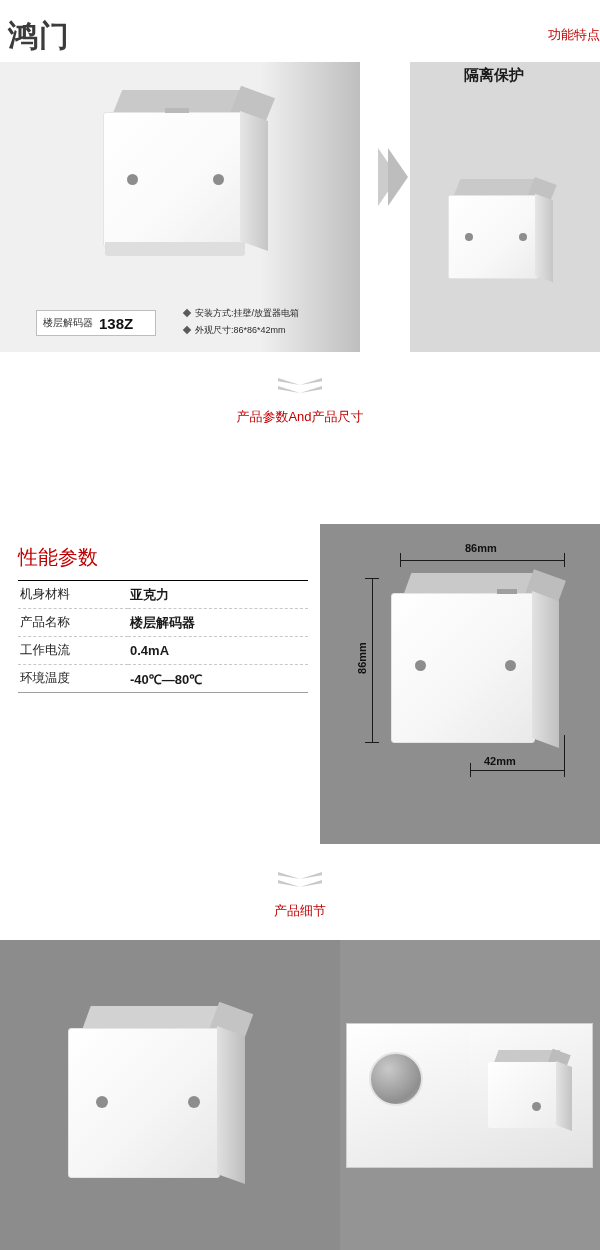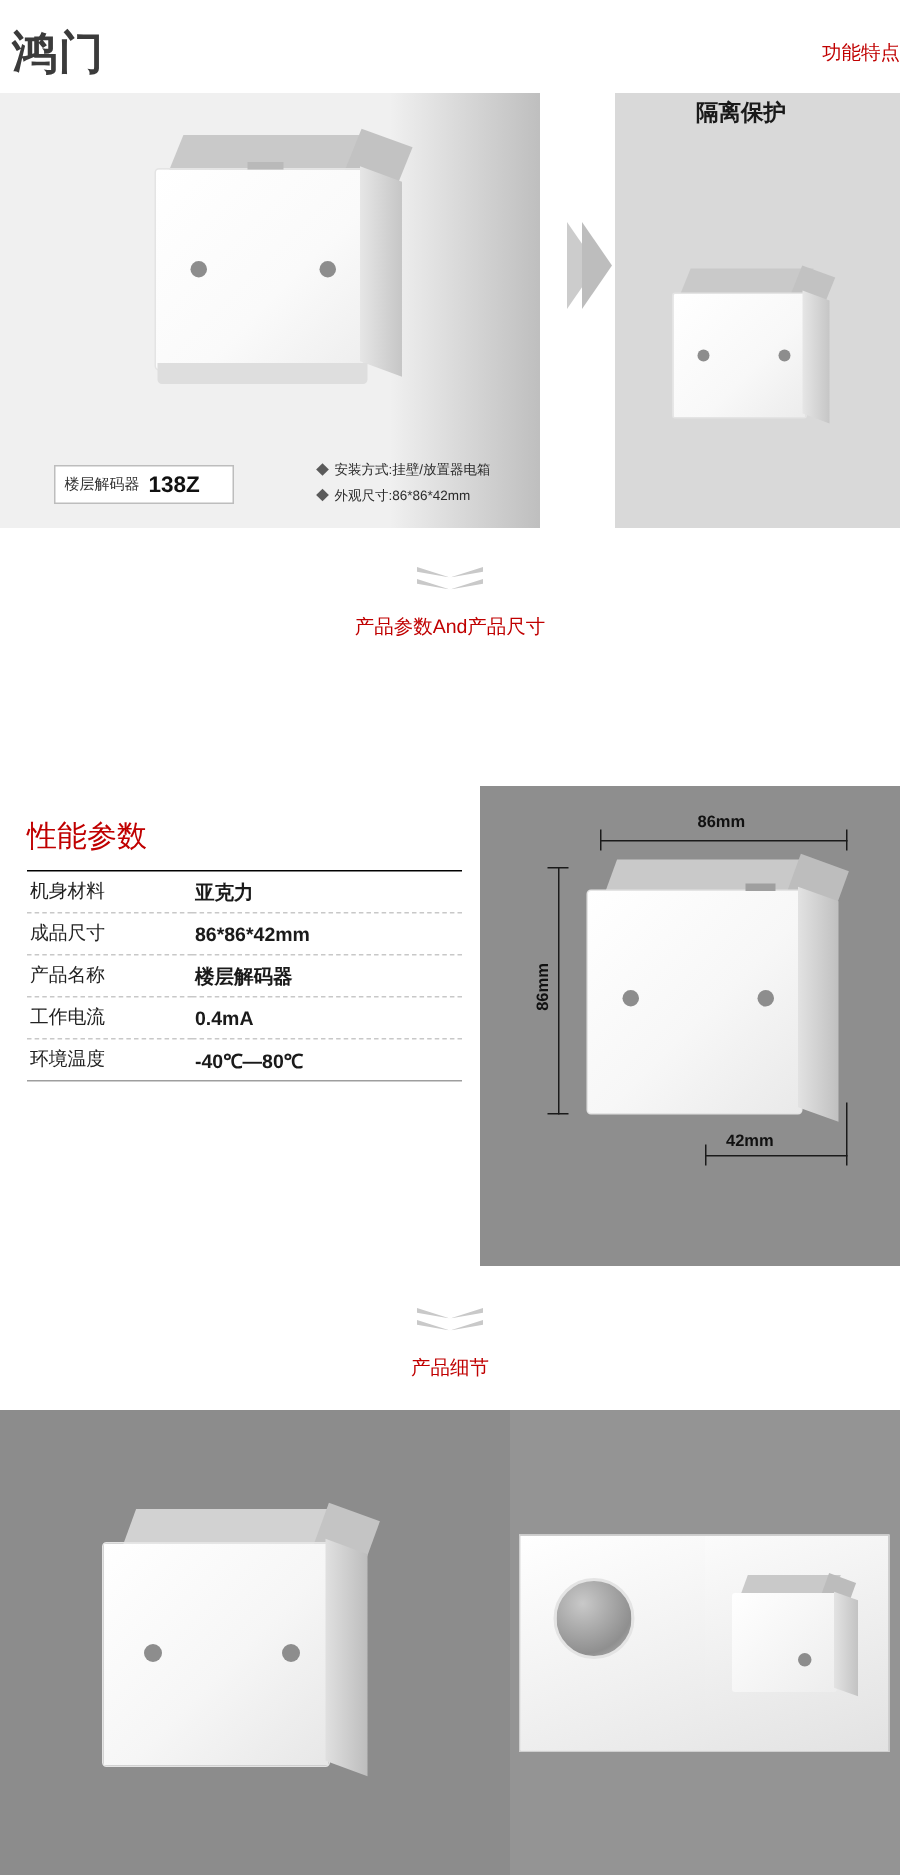--- a/index.html
+++ b/index.html
@@ -151,21 +151,21 @@
     border: 1px solid #bdbdbd;
     display: flex; align-items: center; gap: 6px;
     padding: 0 6px;
   }
   .model-name { font-size: 10px; color: #333; white-space: nowrap; }
   .model-code { font-size: 15px; font-weight: bold; color: #111; }
 
   
   .bullets {
     position: absolute;
-    top: 306px; left: 212px; width: 170px; text-align: right;
+    top: 306px; left: 184px; width: 170px; text-align: right;
   }
   .bullet-row {
     display: flex; align-items: flex-start; gap: 5px;
     font-size: 9px; color: #2b2b2b; line-height: 14px;
     margin-bottom: 3px;
   }
   .diamond {
     width: 6px; height: 6px; background: #5a5a5a;
     transform: rotate(45deg); margin-top: 4px; flex: 0 0 auto;
   }
@@ -365,24 +365,20 @@
   <div class="chev-label">产品参数And产品尺寸</div>
 </div>
 
 <div class="params-title">性能参数</div>
 
 <table class="params-table">
   <tbody>
       <tr>
     <td class="k">机身材料</td>
     <td class="v">亚克力</td>
-  </tr>
-  <tr>
-    <td class="k">成品尺寸</td>
-    <td class="v">86*86*42mm</td>
   </tr>
   <tr>
     <td class="k">产品名称</td>
     <td class="v">楼层解码器</td>
   </tr>
   <tr>
     <td class="k">工作电流</td>
     <td class="v">0.4mA</td>
   </tr>
   <tr>

